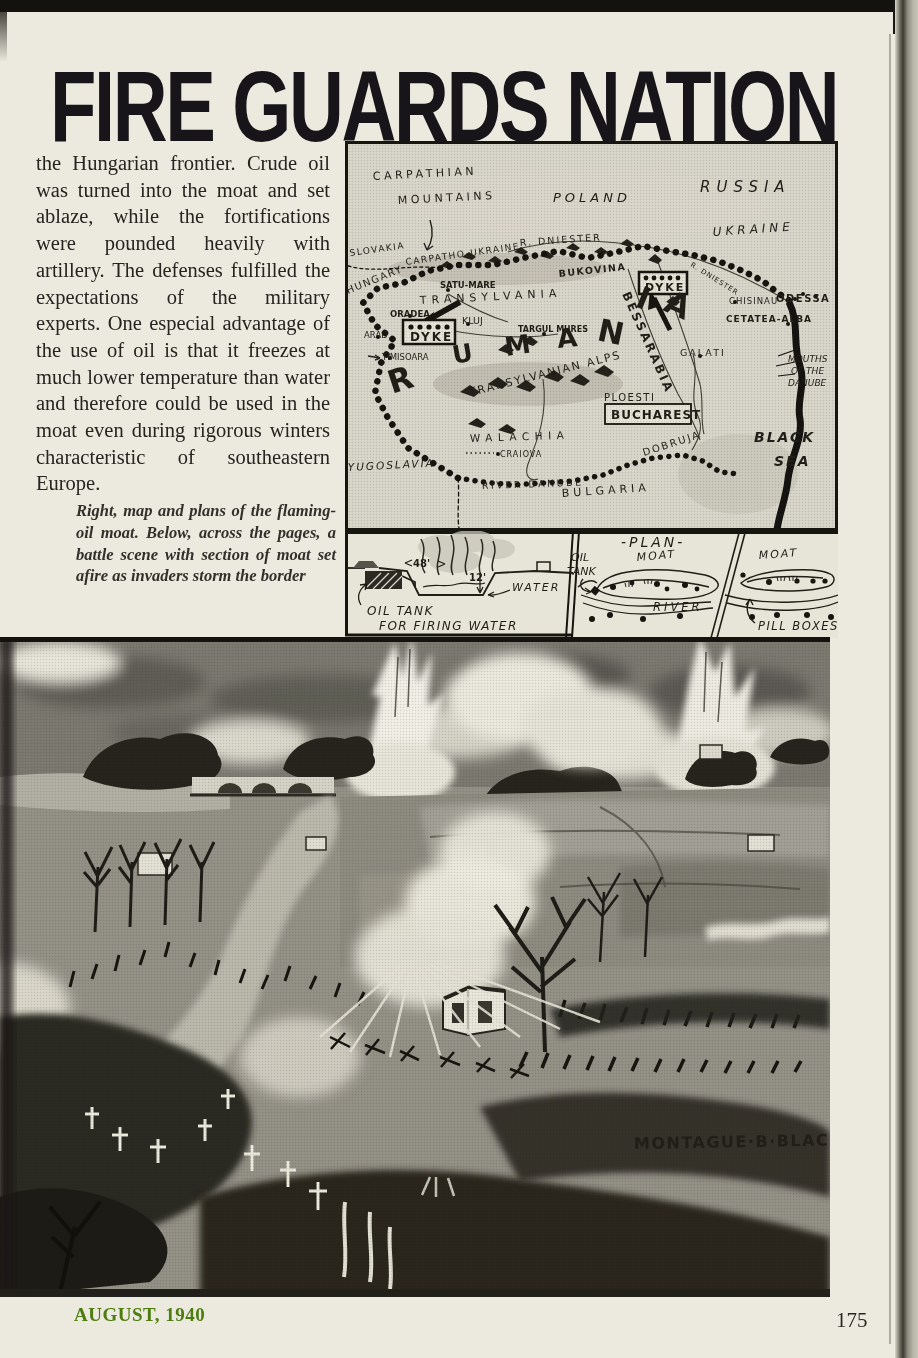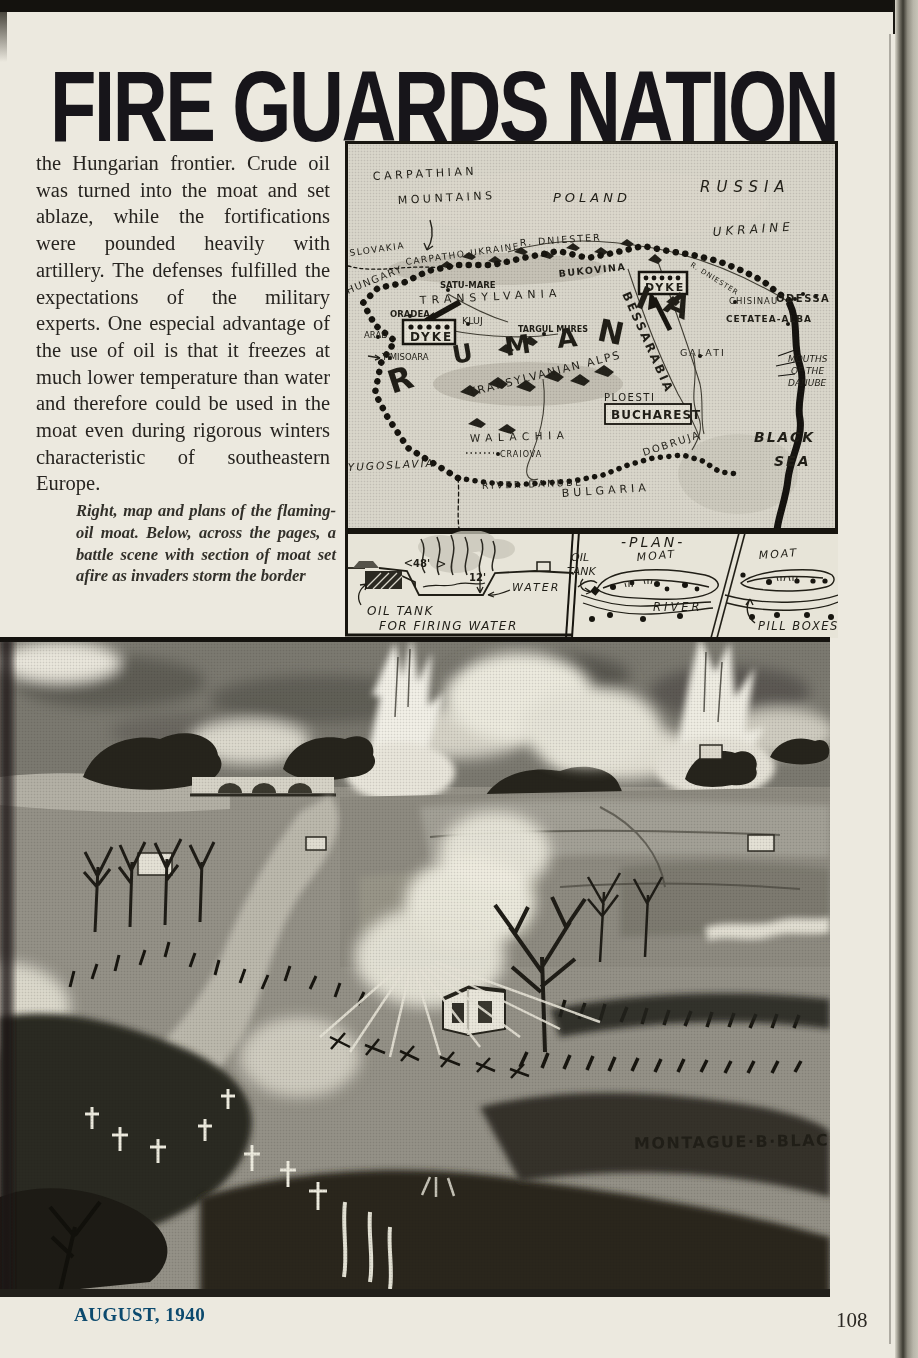--- a/index.html
+++ b/index.html
@@ -42,21 +42,21 @@
   .painting svg{display:block;}
 
   
   .halftone{position:absolute;pointer-events:none;
      background-image:radial-gradient(circle, rgba(30,28,22,.13) 0.7px, rgba(0,0,0,0) 1.1px);
      background-size:3px 3px;}
   .ht-map{left:345px;top:141px;width:493px;height:390px;}
   .ht-paint{left:0;top:637px;width:830px;height:660px;background-size:3px 3px;}
 
   
-  .footer-issue{position:absolute;left:74px;top:1304px;font-weight:bold;font-size:19px;letter-spacing:.5px;color:#0c4a6e;}
+  .footer-issue{position:absolute;left:74px;top:1304px;font-weight:bold;font-size:19px;letter-spacing:.5px;color:#4d7c0f;}
   .footer-page{position:absolute;left:836px;top:1308px;font-size:21px;color:#2b2823;}
 
   
   text{font-family:"DejaVu Sans", sans-serif;fill:#201e17;}
 </style>
 </head>
 <body class="noselect">
 
 <div class="scan-top"></div>
 <div class="scan-top-right"></div>
@@ -553,13 +553,13 @@
 
   <rect x="0" y="0" width="830" height="5" fill="#14120e"></rect>
   <rect x="0" y="652" width="830" height="8" fill="#22201a"></rect>
 
   <text x="634" y="512" font-size="16" font-weight="bold" letter-spacing="1.5" fill="#16140e" transform="rotate(-1 634 512)" font-family="DejaVu Sans, sans-serif">MONTAGUE·B·BLACK .</text>
 </svg>
 </div>
 <div class="halftone ht-paint"></div>
 
 <div class="footer-issue">AUGUST, 1940</div>
-<div class="footer-page">108</div>
+<div class="footer-page">175</div>
 
 </body></html>

